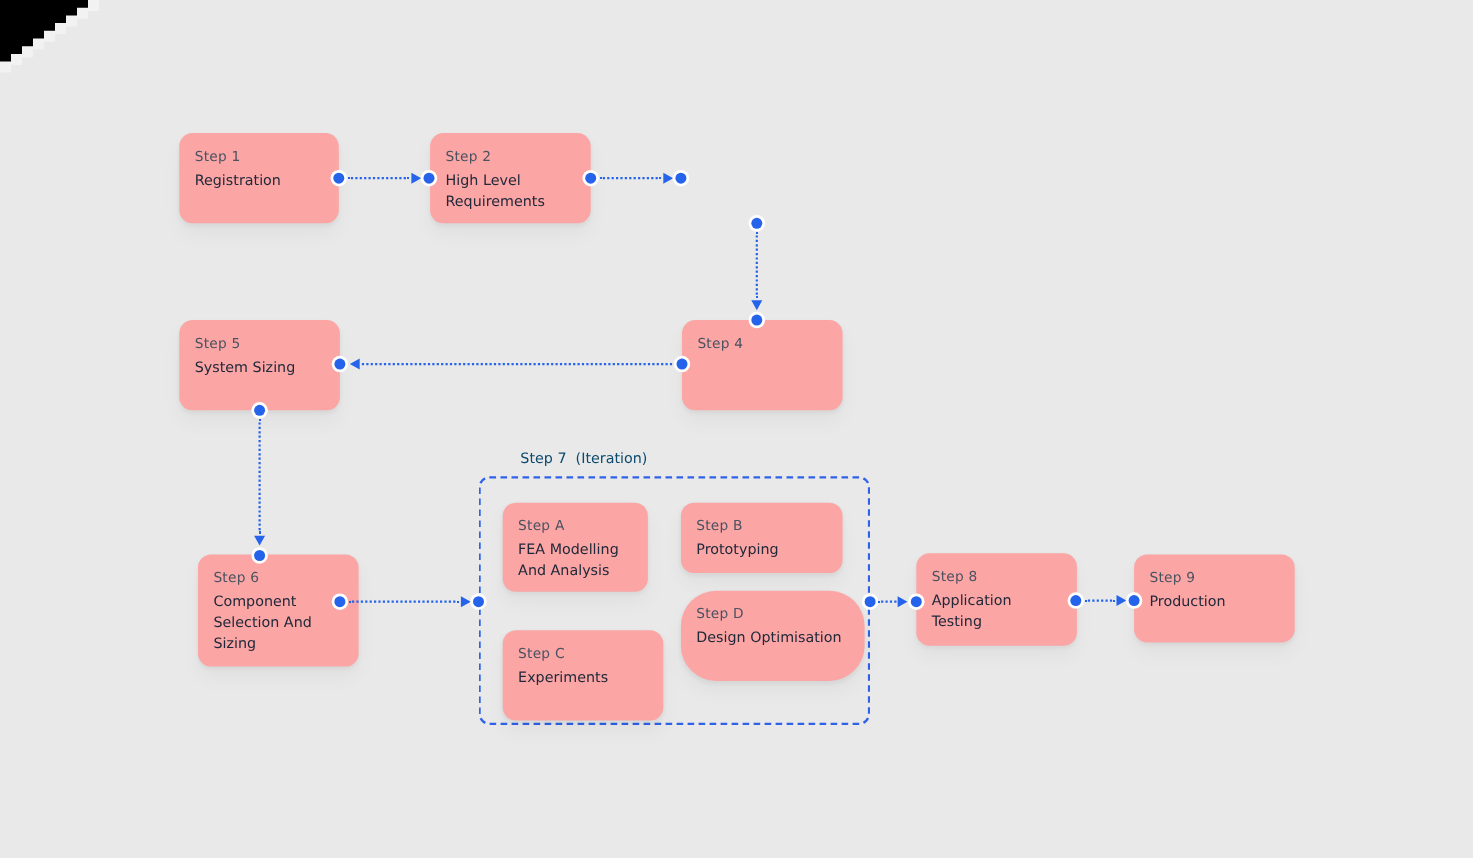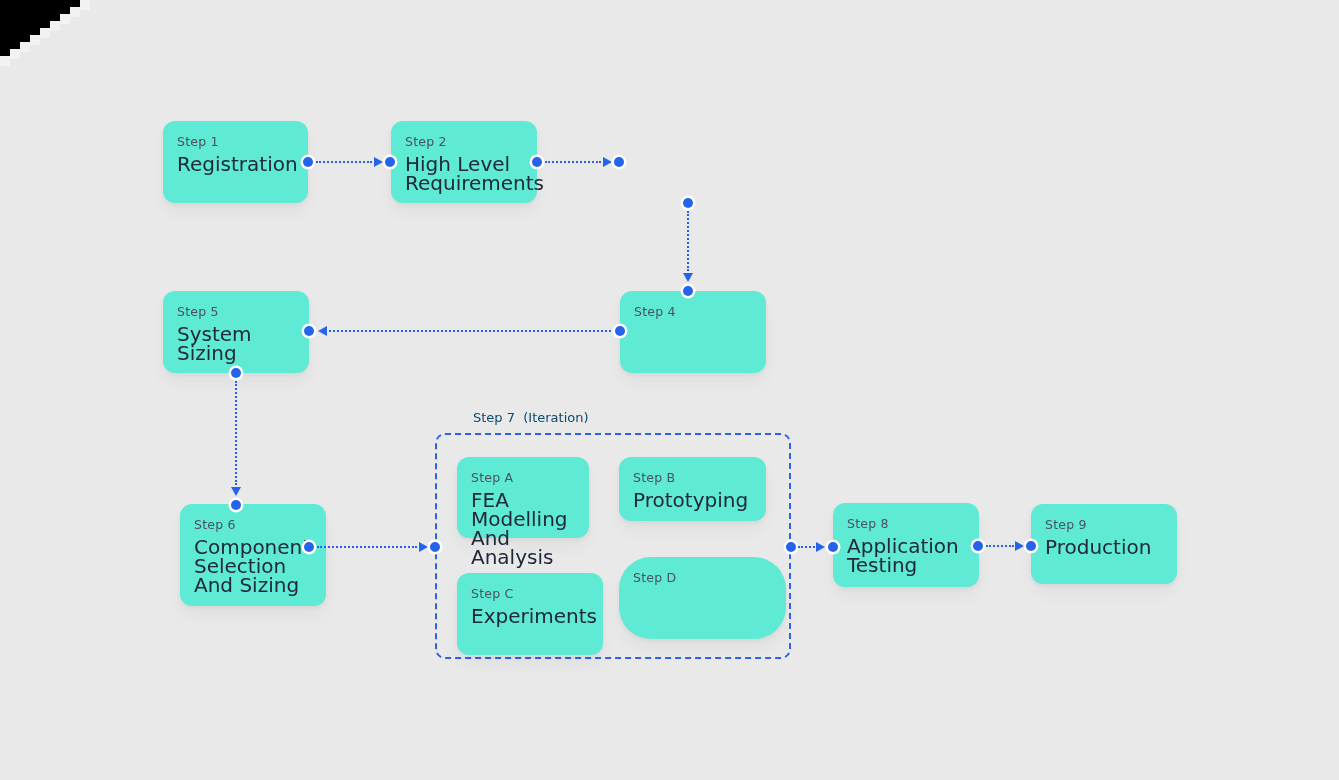--- a/index.html
+++ b/index.html
@@ -13,34 +13,34 @@
     position:relative;
     width:1339px; height:780px;
     background:#e9e9e9;
     overflow:hidden;
   }
   .corner-artifact { position:absolute; left:0; top:0; }
 
   
   .node {
     position:absolute;
-    background:#5eead4;
+    background:#fca5a5;
     border-radius:12px;
     padding:13px 14px;
     box-shadow:0 2px 4px rgba(0,0,0,.05), 0 10px 18px rgba(0,0,0,.04);
   }
   .node-label {
     font-size:12.5px;
     color:#4a5260;
     letter-spacing:.2px;
     margin-bottom:5px;
     line-height:16px;
   }
   .node-title {
-    font-size:20px;
+    font-size:13px;
     color:#20293a;
     line-height:19px;
   }
 
   #n1 { left:163px; top:121px; width:145px; height:82px; }
   #n2 { left:391px; top:121px; width:146px; height:82px; }
   #n3 { left:620px; top:121px; width:146px; height:82px; }
   #n4 { left:620px; top:291px; width:146px; height:82px; }
   #n5 { left:163px; top:291px; width:146px; height:82px; }
   #n6 { left:180px; top:504px; width:146px; height:102px; }
@@ -58,21 +58,21 @@
     position:absolute;
     left:473px; top:409px;
     font-size:13px;
     color:#0c4a6e;
     white-space:pre;
     line-height:18px;
   }
   #nA { left:457px; top:457px; width:132px; height:81px; }
   #nB { left:619px; top:457px; width:147px; height:64px; }
   #nC { left:457px; top:557px; width:146px; height:82px;margin-top:16px; }
-  #nD { left:619px; top:557px; width:167px; height:82px;border-radius:32px; }
+  #nD { left:619px; top:537px; width:167px; height:82px;border-radius:32px; }
 
   
   .dot {
     position:absolute;
     width:10px; height:10px;
     border-radius:50%;
     background:#2563eb;
     box-shadow:0 0 0 2.5px #ffffff;
   }
   .hline { position:absolute; height:0; border-top:2px dotted #2563eb; }
@@ -141,20 +141,21 @@
     <div class="node-title">Prototyping</div>
   </div>
 
   <div class="node" id="nC">
     <div class="node-label">Step C</div>
     <div class="node-title">Experiments</div>
   </div>
 
   <div class="node" id="nD">
     <div class="node-label">Step D</div>
+    <div class="node-title">Design Optimisation</div>
   </div>
 
   <div class="node" id="n8">
     <div class="node-label">Step 8</div>
     <div class="node-title">Application Testing</div>
   </div>
 
   <div class="node" id="n9">
     <div class="node-label">Step 9</div>
     <div class="node-title">Production</div>

